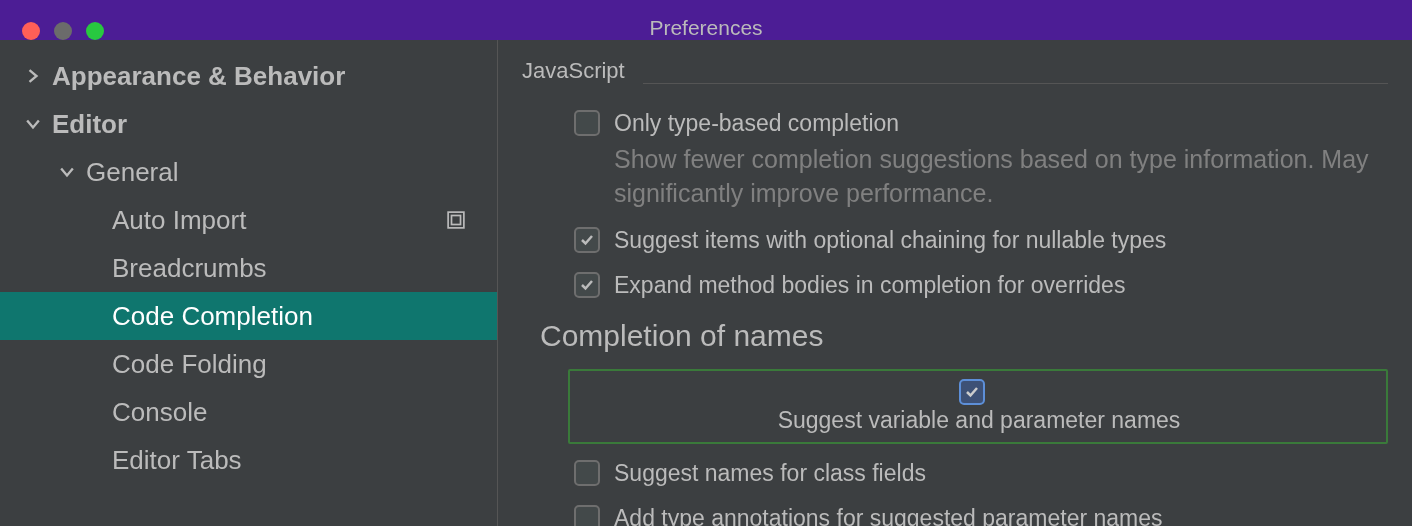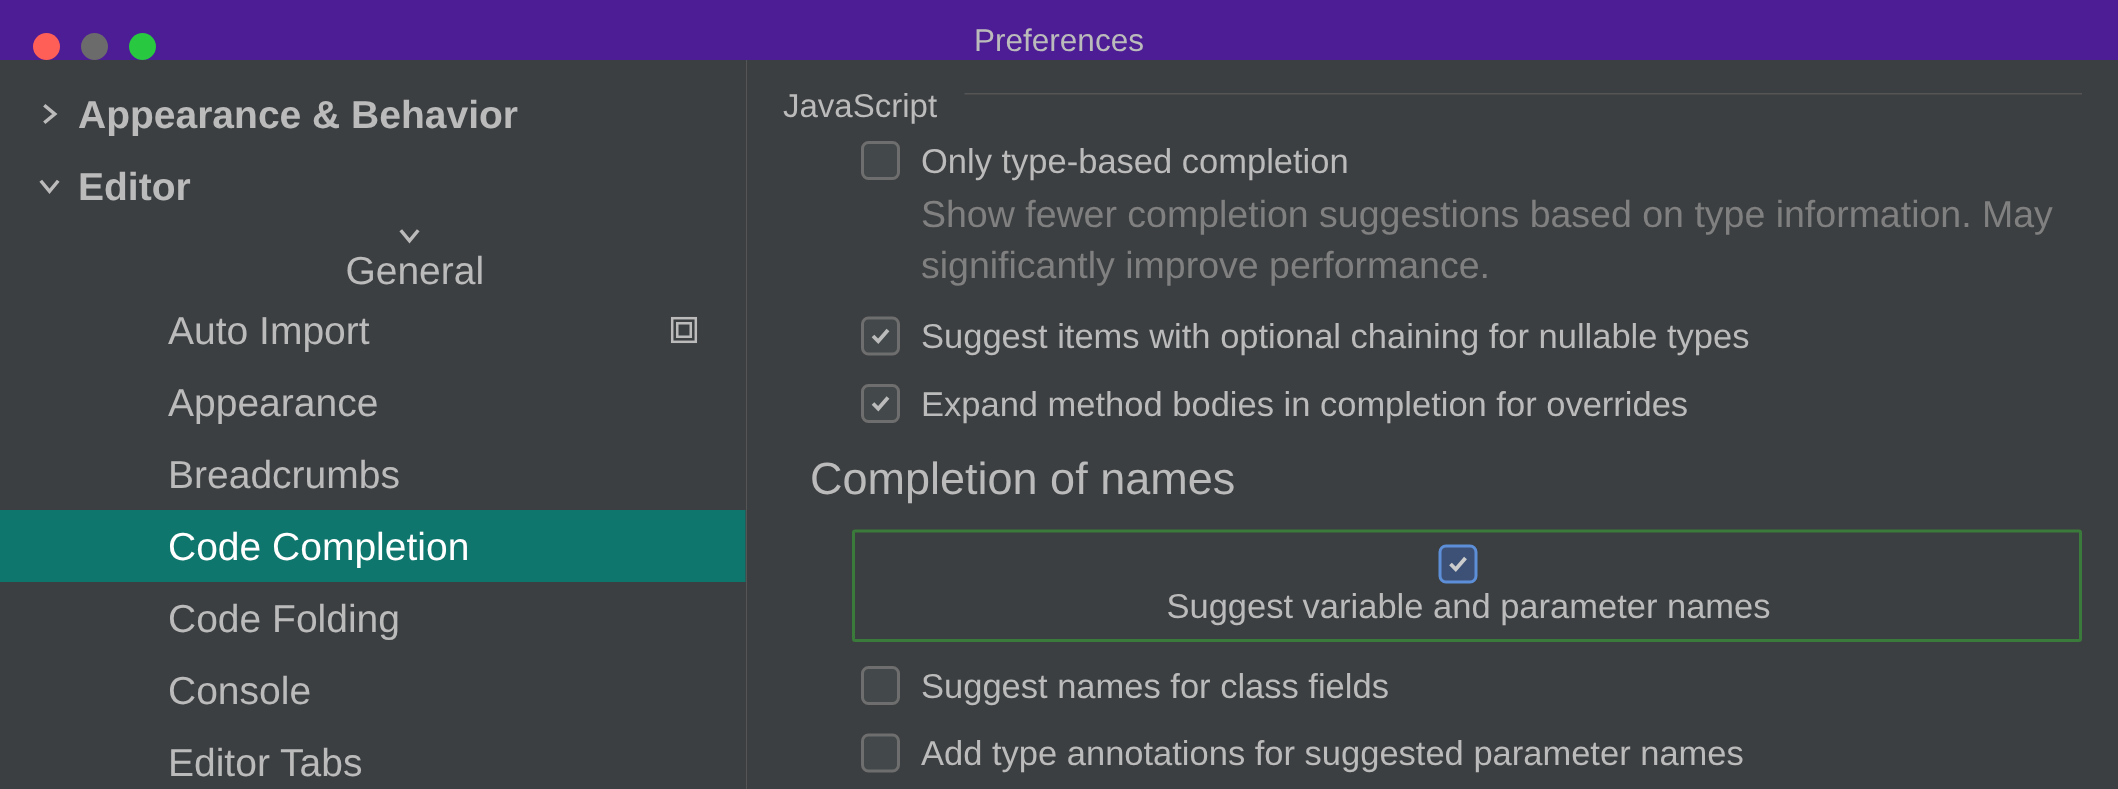--- a/index.html
+++ b/index.html
@@ -53,21 +53,21 @@
       display: flex;
       align-items: center;
       height: 48px;
       font-size: 26px;
       color: #bbbbbb;
       cursor: pointer;
       position: relative;
     }
     .tree-item.top-level { font-weight: 600; padding-left: 22px; }
     .tree-item.level-1 { font-weight: 600; padding-left: 22px; }
-    .tree-item.level-2 { font-weight: 400; padding-left: 56px; flex-direction: column; }
+    .tree-item.level-2 { font-weight: 400; padding-left: 56px; }
     .tree-item.level-3 { font-weight: 400; padding-left: 112px; }
     .tree-item.selected {
       background: #0f766e;
       color: #ffffff;
     }
     .chevron {
       width: 22px;
       height: 22px;
       margin-right: 8px;
       display: inline-flex;
@@ -84,22 +84,22 @@
       align-items: center;
       justify-content: center;
     }
     .main {
       flex: 1;
       padding: 18px 24px;
       overflow-y: auto;
     }
     .section-header {
       display: flex;
-      align-items: flex-start;
-      margin-bottom: 8px;
+      align-items: flex-end;
+      margin-bottom: 24px;
     }
     .section-title {
       font-size: 22px;
       color: #bbbbbb;
       margin-right: 18px;
     }
     .section-divider {
       flex: 1;
       height: 1px;
       background: #555555;
@@ -211,23 +211,20 @@
     <div class="tree-item level-3">
       <span>Auto Import</span>
       <span class="badge-icon">
         <svg viewBox="0 0 16 16" width="18" height="18">
             <rect x="1" y="1" width="14" height="14" stroke="#bbbbbb" stroke-width="1.5" fill="none"></rect>
             <rect x="4" y="4" width="8" height="8" stroke="#bbbbbb" stroke-width="1.5" fill="none"></rect>
           </svg>
       </span>
     </div>
 
-    <div class="tree-item level-3">
-      <span>Appearance</span>
-    </div>
 
     <div class="tree-item level-3">
       <span>Breadcrumbs</span>
     </div>
 
     <div class="tree-item level-3 selected">
       <span>Code Completion</span>
     </div>
 
     <div class="tree-item level-3">

